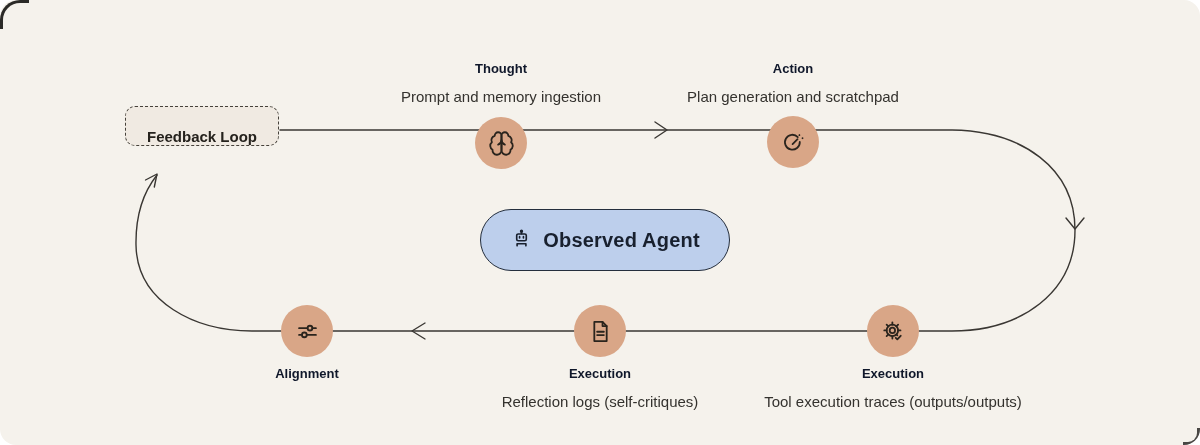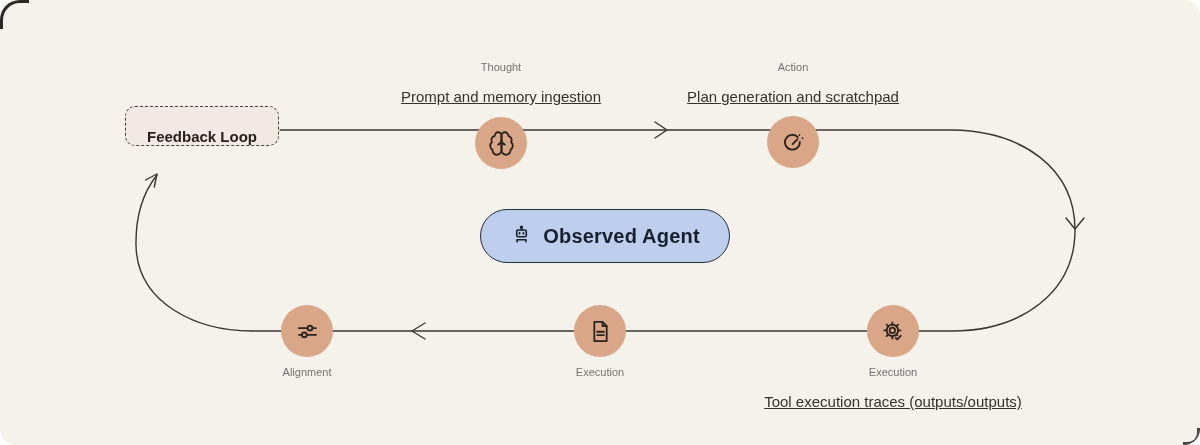--- a/index.html
+++ b/index.html
@@ -24,28 +24,28 @@
     display:flex;align-items:flex-end;justify-content:center;box-sizing:border-box;
   }
   .feedback-box span{font-size:15px;font-weight:700;color:#25221d;}
   .node-circle{
     position:absolute;width:52px;height:52px;border-radius:50%;
     background:#D9A687;display:flex;align-items:center;justify-content:center;
   }
   .node-circle svg{display:block;}
   .node-title{
     position:absolute;transform:translateX(-50%);white-space:nowrap;
-    font-size:11px;font-weight:400;color:#737373;
+    font-size:13px;font-weight:700;color:#0f172a;
   }
   .node-sub{
     position:absolute;transform:translateX(-50%);white-space:nowrap;
-    font-size:15px;font-weight:400;color:#34322e;text-decoration:underline;
+    font-size:15px;font-weight:400;color:#34322e;
   }
   .agent-pill{
-    position:absolute;left:480px;top:209px;width:250px;height:54px;
+    position:absolute;left:480px;top:209px;width:250px;height:62px;
     background:#BDCFEC;border:1.5px solid #242e3d;border-radius:999px;
     display:flex;align-items:center;justify-content:center;gap:10px;box-sizing:border-box;
   }
   .agent-pill span{font-size:20px;font-weight:700;color:#18202e;letter-spacing:.2px;}
 </style>
 </head>
 <body>
 
 <div class="canvas">
 
@@ -115,20 +115,21 @@
   <div class="node-sub" style="left:893px;top:393px">Tool execution traces (outputs/outputs)</div>
 
   <div class="node-circle" style="left:574px;top:305px">
     <svg width="27" height="27" viewBox="0 0 24 24" fill="none" stroke="#2A241D" stroke-width="1.6" stroke-linecap="round" stroke-linejoin="round">
       <path d="M6.5 3.5 H 13.8 L 17.5 7.2 V 20.5 H 6.5 Z"></path>
       <path d="M13.8 3.5 V 7.2 H 17.5"></path>
       <path d="M9 12.2 H 15 M9 15.2 H 15"></path>
     </svg>
   </div>
   <div class="node-title" style="left:600px;top:366px">Execution</div>
+  <div class="node-sub" style="left:600px;top:393px">Reflection logs (self-critiques)</div>
 
   <div class="node-circle" style="left:281px;top:305px">
     <svg width="27" height="27" viewBox="0 0 24 24" fill="none" stroke="#2A241D" stroke-width="1.6" stroke-linecap="round" stroke-linejoin="round">
       <path d="M4.5 9 H 12"></path>
       <circle cx="14.2" cy="9" r="2.1"></circle>
       <path d="M16.4 9 H 19.5"></path>
       <path d="M4.5 15 H 7"></path>
       <circle cx="9.2" cy="15" r="2.1"></circle>
       <path d="M11.4 15 H 19.5"></path>
     </svg>

